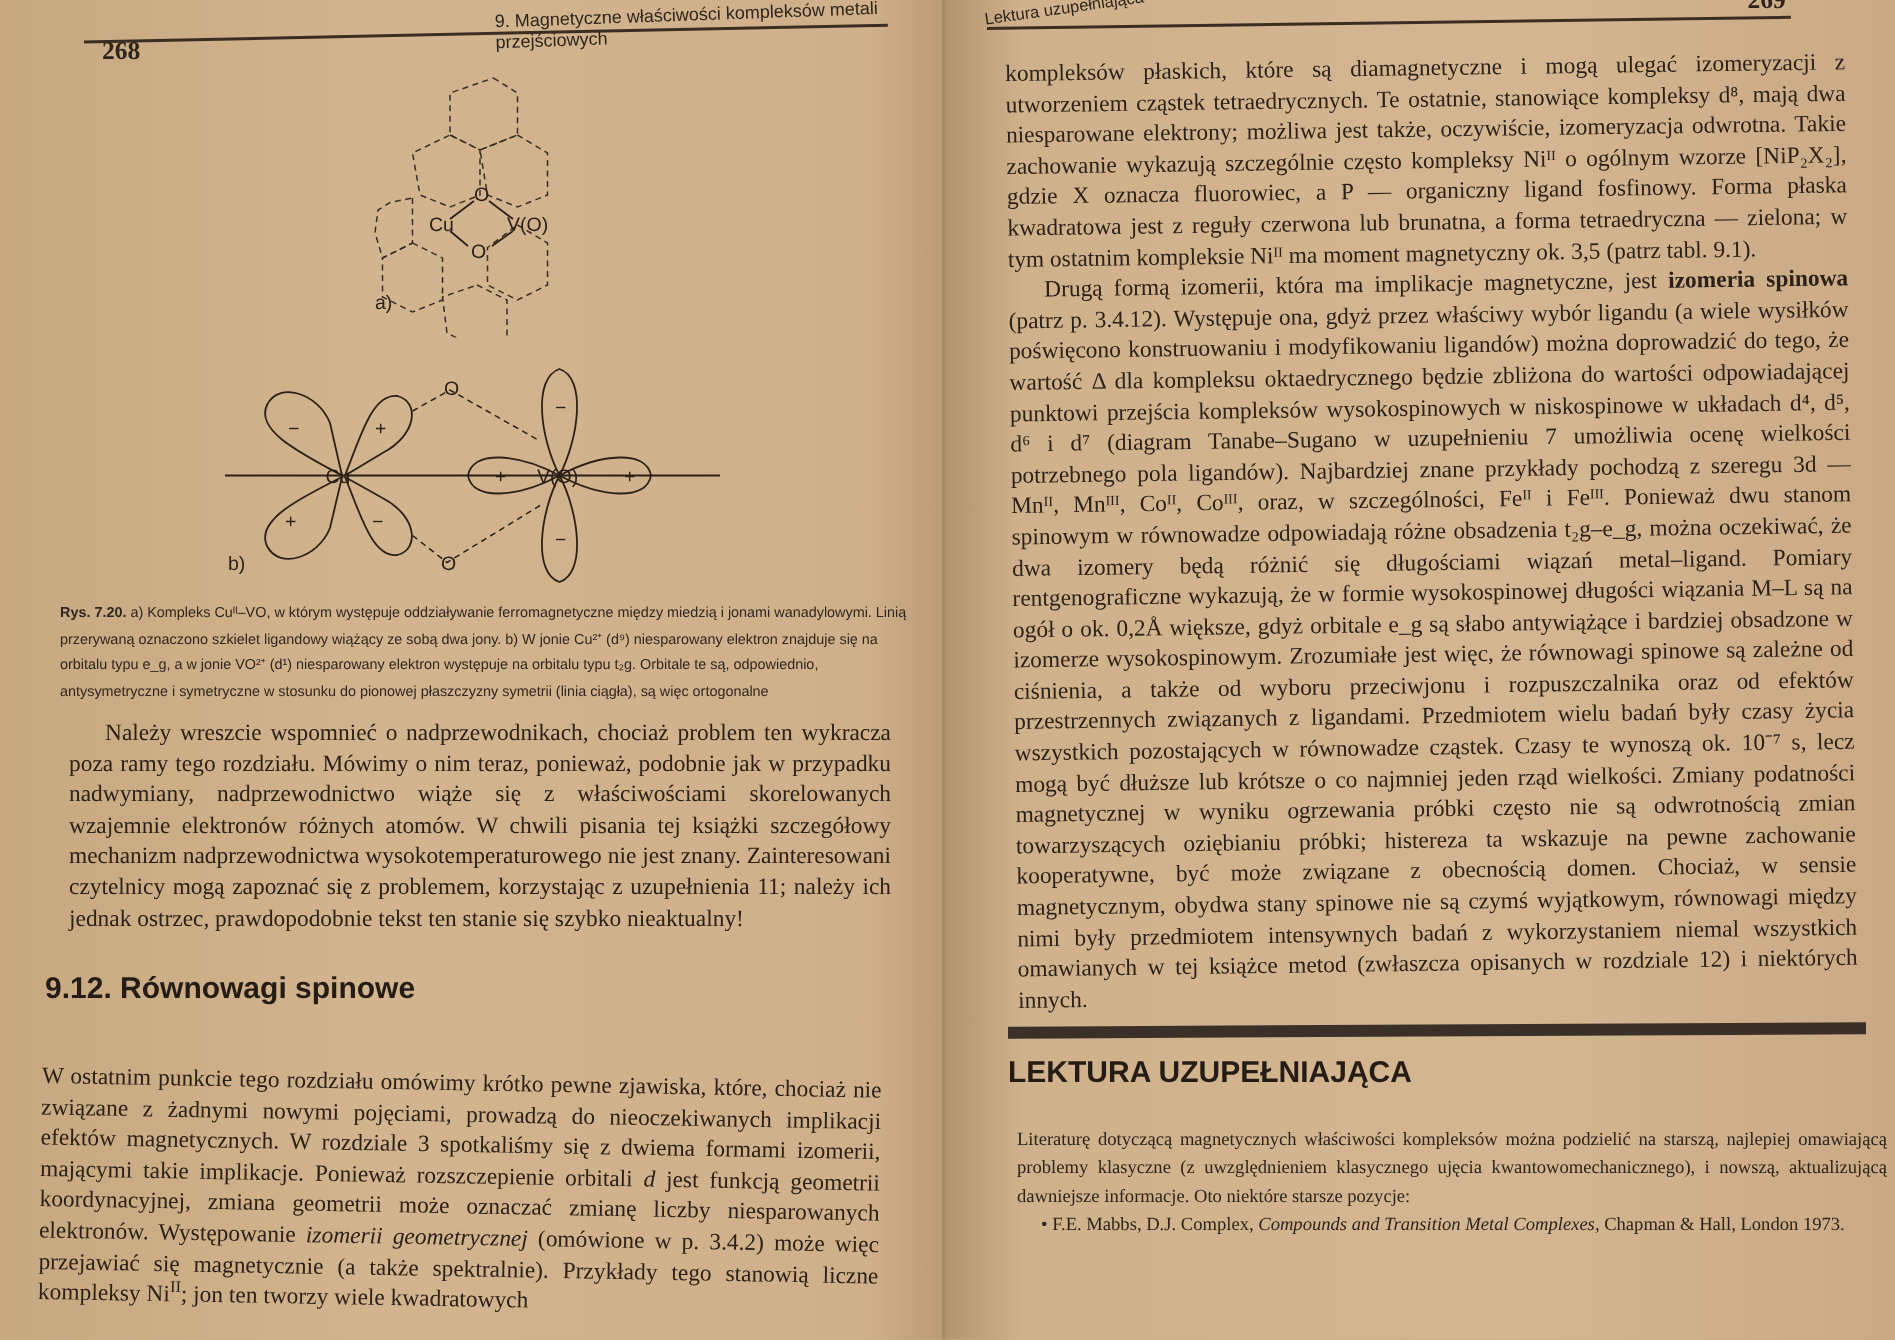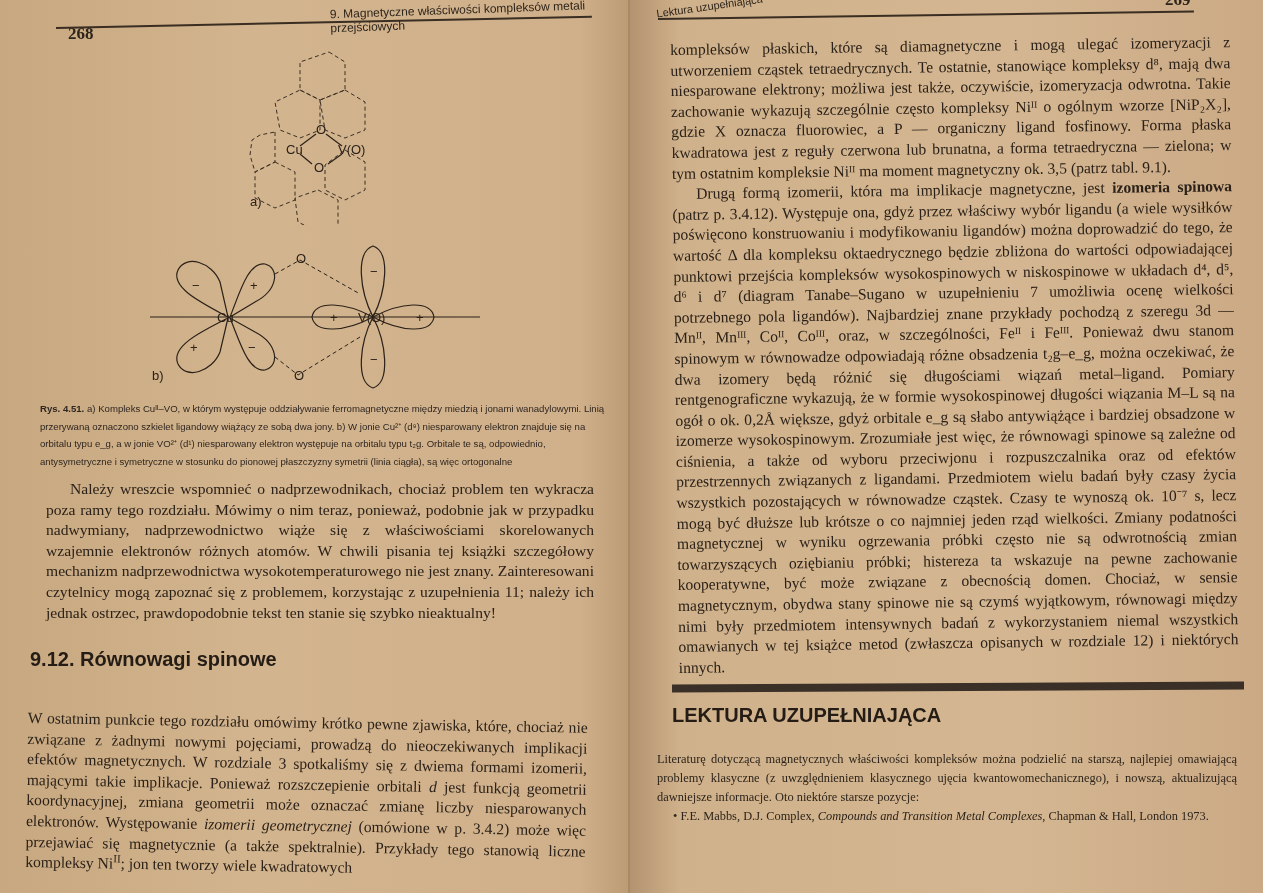--- a/index.html
+++ b/index.html
@@ -108,21 +108,21 @@
     <text class="fig-label" x="50" y="120">+</text>
     <text class="fig-label" x="108" y="120">−</text>
     <text class="fig-label" x="230" y="44">−</text>
     <text class="fig-label" x="190" y="90">+</text>
     <text class="fig-label" x="276" y="90">+</text>
     <text class="fig-label" x="230" y="132">−</text>
     <text class="fig-label" x="12" y="148">b)</text>
   </svg>
 
   <div class="caption">
-    <b>Rys. 4.51.</b>
+    <b>Rys. 7.20.</b>
     <span>a) Kompleks Cuᴵᴵ–VO, w którym występuje oddziaływanie ferromagnetyczne między miedzią i jonami wanadylowymi. Linią przerywaną oznaczono szkielet ligandowy wiążący ze sobą dwa jony. b) W jonie Cu²⁺ (d⁹) niesparowany elektron znajduje się na orbitalu typu e_g, a w jonie VO²⁺ (d¹) niesparowany elektron występuje na orbitalu typu t₂g. Orbitale te są, odpowiednio, antysymetryczne i symetryczne w stosunku do pionowej płaszczyzny symetrii (linia ciągła), są więc ortogonalne</span>
   </div>
 
   <div class="body-text" style="left:46px; top:479px; width:548px;">
     <p class="indent">Należy wreszcie wspomnieć o nadprzewodnikach, chociaż problem ten wykracza poza ramy tego rozdziału. Mówimy o nim teraz, ponieważ, podobnie jak w przypadku nadwymiany, nadprzewodnictwo wiąże się z właściwościami skorelowanych wzajemnie elektronów różnych atomów. W chwili pisania tej książki szczegółowy mechanizm nadprzewodnictwa wysokotemperaturowego nie jest znany. Zainteresowani czytelnicy mogą zapoznać się z problemem, korzystając z uzupełnienia 11; należy ich jednak ostrzec, prawdopodobnie tekst ten stanie się szybko nieaktualny!</p>
   </div>
 
   <div class="section-title" style="left:30px; top:648px;">9.12. Równowagi spinowe</div>
 
   <div class="body-text" style="left:28px; top:708px; width:560px; transform:rotate(1deg); transform-origin:left top;">
@@ -142,19 +142,19 @@
   <div class="body-text" style="left:40px; top:40px; width:560px; transform:rotate(-0.8deg); transform-origin:left top;">
     <p>kompleksów płaskich, które są diamagnetyczne i mogą ulegać izomeryzacji z utworzeniem cząstek tetraedrycznych. Te ostatnie, stanowiące kompleksy d⁸, mają dwa niesparowane elektrony; możliwa jest także, oczywiście, izomeryzacja odwrotna. Takie zachowanie wykazują szczególnie często kompleksy Niᴵᴵ o ogólnym wzorze [NiP₂X₂], gdzie X oznacza fluorowiec, a P — organiczny ligand fosfinowy. Forma płaska kwadratowa jest z reguły czerwona lub brunatna, a forma tetraedryczna — zielona; w tym ostatnim kompleksie Niᴵᴵ ma moment magnetyczny ok. 3,5 (patrz tabl. 9.1).</p>
     <p class="indent">
       <span>Drugą formą izomerii, która ma implikacje magnetyczne, jest </span><b>izomeria spinowa</b><span> (patrz p. 3.4.12). Występuje ona, gdyż przez właściwy wybór ligandu (a wiele wysiłków poświęcono konstruowaniu i modyfikowaniu ligandów) można doprowadzić do tego, że wartość Δ dla kompleksu oktaedrycznego będzie zbliżona do wartości odpowiadającej punktowi przejścia kompleksów wysokospinowych w niskospinowe w układach d⁴, d⁵, d⁶ i d⁷ (diagram Tanabe–Sugano w uzupełnieniu 7 umożliwia ocenę wielkości potrzebnego pola ligandów). Najbardziej znane przykłady pochodzą z szeregu 3d — Mnᴵᴵ, Mnᴵᴵᴵ, Coᴵᴵ, Coᴵᴵᴵ, oraz, w szczególności, Feᴵᴵ i Feᴵᴵᴵ. Ponieważ dwu stanom spinowym w równowadze odpowiadają różne obsadzenia t₂g–e_g, można oczekiwać, że dwa izomery będą różnić się długościami wiązań metal–ligand. Pomiary rentgenograficzne wykazują, że w formie wysokospinowej długości wiązania M–L są na ogół o ok. 0,2Å większe, gdyż orbitale e_g są słabo antywiążące i bardziej obsadzone w izomerze wysokospinowym. Zrozumiałe jest więc, że równowagi spinowe są zależne od ciśnienia, a także od wyboru przeciwjonu i rozpuszczalnika oraz od efektów przestrzennych związanych z ligandami. Przedmiotem wielu badań były czasy życia wszystkich pozostających w równowadze cząstek. Czasy te wynoszą ok. 10⁻⁷ s, lecz mogą być dłuższe lub krótsze o co najmniej jeden rząd wielkości. Zmiany podatności magnetycznej w wyniku ogrzewania próbki często nie są odwrotnością zmian towarzyszących oziębianiu próbki; histereza ta wskazuje na pewne zachowanie kooperatywne, być może związane z obecnością domen. Chociaż, w sensie magnetycznym, obydwa stany spinowe nie są czymś wyjątkowym, równowagi między nimi były przedmiotem intensywnych badań z wykorzystaniem niemal wszystkich omawianych w tej książce metod (zwłaszcza opisanych w rozdziale 12) i niektórych innych.</span>
     </p>
   </div>
 
   <div class="thick-rule" style="left:42px;"></div>
   <div class="section-title" style="left:42px; top:704px;">LEKTURA UZUPEŁNIAJĄCA</div>
 
-  <div class="refs" style="left:27px;">
+  <div class="refs" style="left:48px;">
     <p>Literaturę dotyczącą magnetycznych właściwości kompleksów można podzielić na starszą, najlepiej omawiającą problemy klasyczne (z uwzględnieniem klasycznego ujęcia kwantowomechanicznego), i nowszą, aktualizującą dawniejsze informacje. Oto niektóre starsze pozycje:</p>
     <p class="item">
       <span>•</span><span> F.E. Mabbs, D.J. Complex, </span><i>Compounds and Transition Metal Complexes</i><span>, Chapman &amp; Hall, London 1973.</span>
     </p>
   </div>
 </div>
 
 </body></html>

